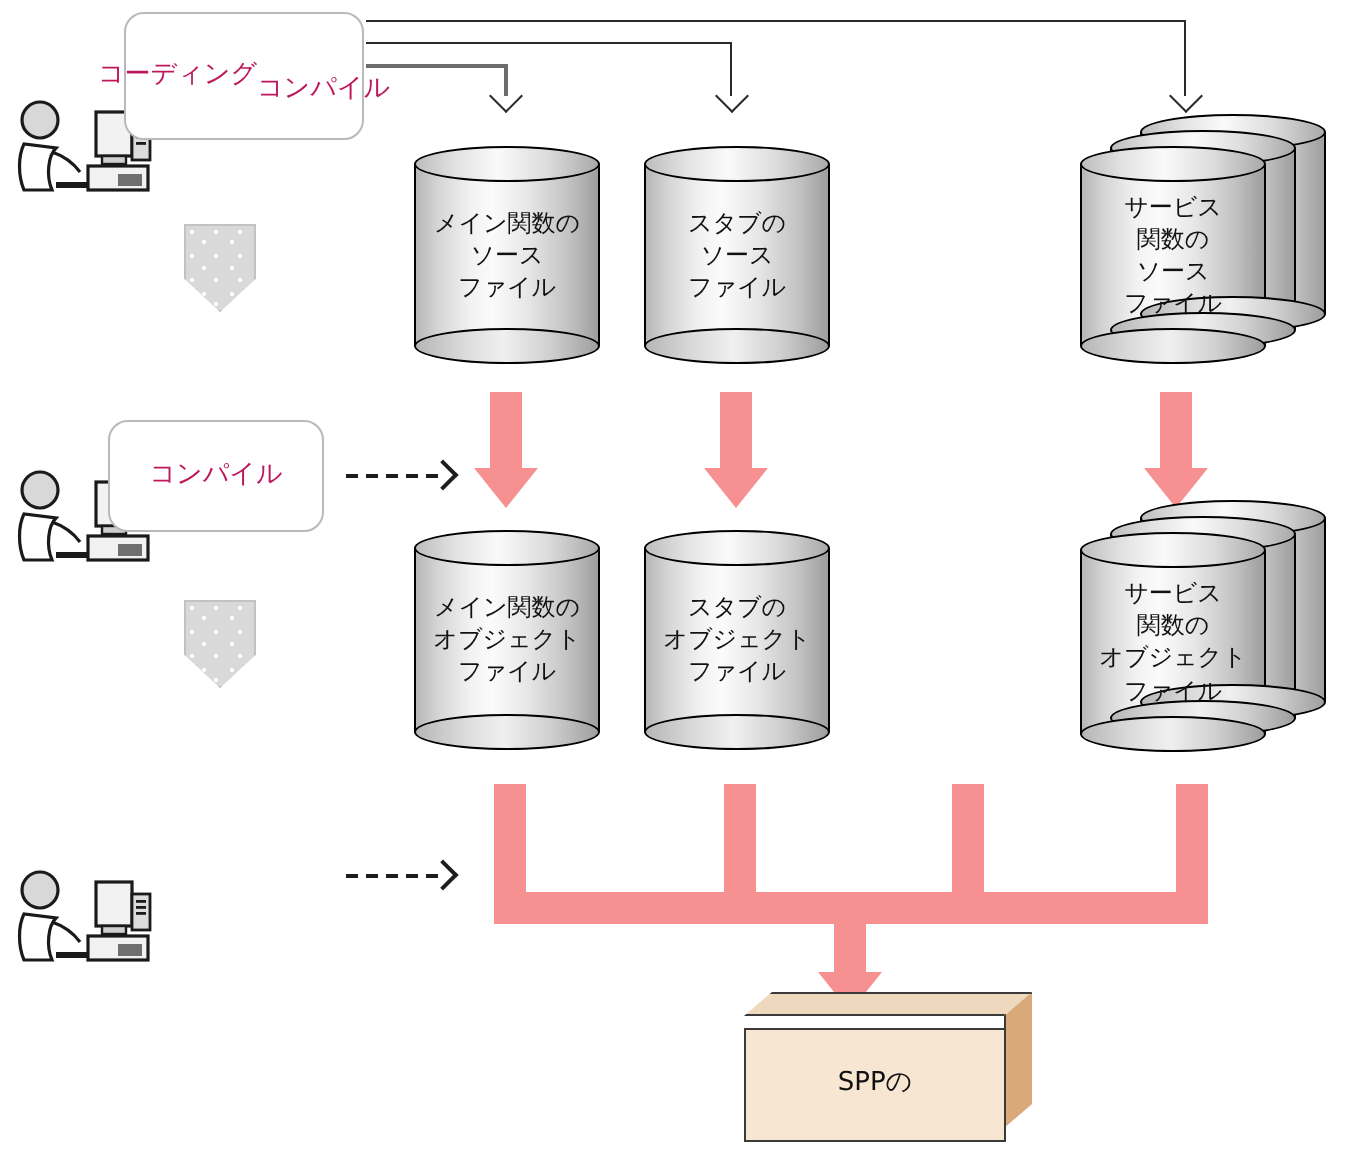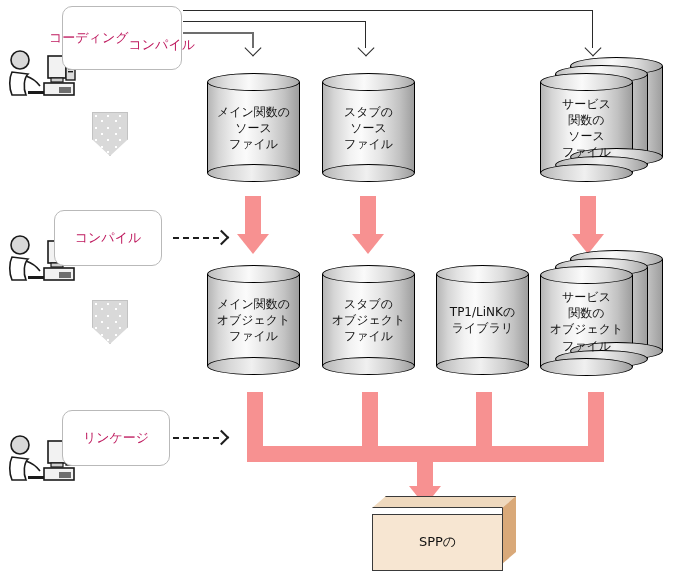--- a/index.html
+++ b/index.html
@@ -327,29 +327,20 @@
     <div class="bot"></div>
     <div class="body"></div>
     <div class="top"></div>
     <div class="lbl">
       <span>スタブの</span>
       <span>オブジェクト</span>
       <span>ファイル</span>
     </div>
   </div>
 
-  <div class="cyl" style="left:436px;top:265px;width:93px;height:110px;">
-    <div class="bot"></div>
-    <div class="body"></div>
-    <div class="top"></div>
-    <div class="lbl">
-      <span>TP1/LiNKの</span>
-      <span>ライブラリ</span>
-    </div>
-  </div>
 
   <div class="stack" style="left:540px;top:250px;width:125px;height:126px;">
     <div class="cyl" style="left:30px;top:0px;width:93px;height:110px;">
       <div class="bot"></div>
       <div class="body"></div>
       <div class="top"></div>
     </div>
     <div class="cyl" style="left:15px;top:8px;width:93px;height:110px;">
       <div class="bot"></div>
       <div class="body"></div>
@@ -361,23 +352,20 @@
       <div class="top"></div>
       <div class="lbl">
         <span>サービス</span>
         <span>関数の</span>
         <span>オブジェクト</span>
         <span>ファイル</span>
       </div>
     </div>
   </div>
 
-  <div class="rbox" style="left:62px;top:410px;width:108px;height:56px;">
-    <span class="ln">リンケージ</span>
-  </div>
 
   <div class="dash abs" style="left:173px;top:437px;width:46px;"></div>
   <div class="dhead abs" style="left:216px;top:432px;"></div>
 
   <svg class="person abs" style="left:4px;top:435px;" width="80" height="52" viewBox="0 0 80 52">
     <ellipse cx="16" cy="10" rx="9" ry="9" fill="#d8d8d8" stroke="#1a1a1a" stroke-width="1.6"></ellipse>
     <path d="M8 22 C5 28 5 38 8 45 L22 45 C19 38 20 28 24 24 Z" fill="#ffffff" stroke="#1a1a1a" stroke-width="1.6"></path>
     <path d="M22 26 C28 28 33 32 36 36" fill="none" stroke="#1a1a1a" stroke-width="1.6"></path>
     <rect x="24" y="41" width="28" height="3" fill="#1a1a1a"></rect>
     <rect x="44" y="6" width="18" height="22" fill="#f2f2f2" stroke="#1a1a1a" stroke-width="1.6"></rect>

